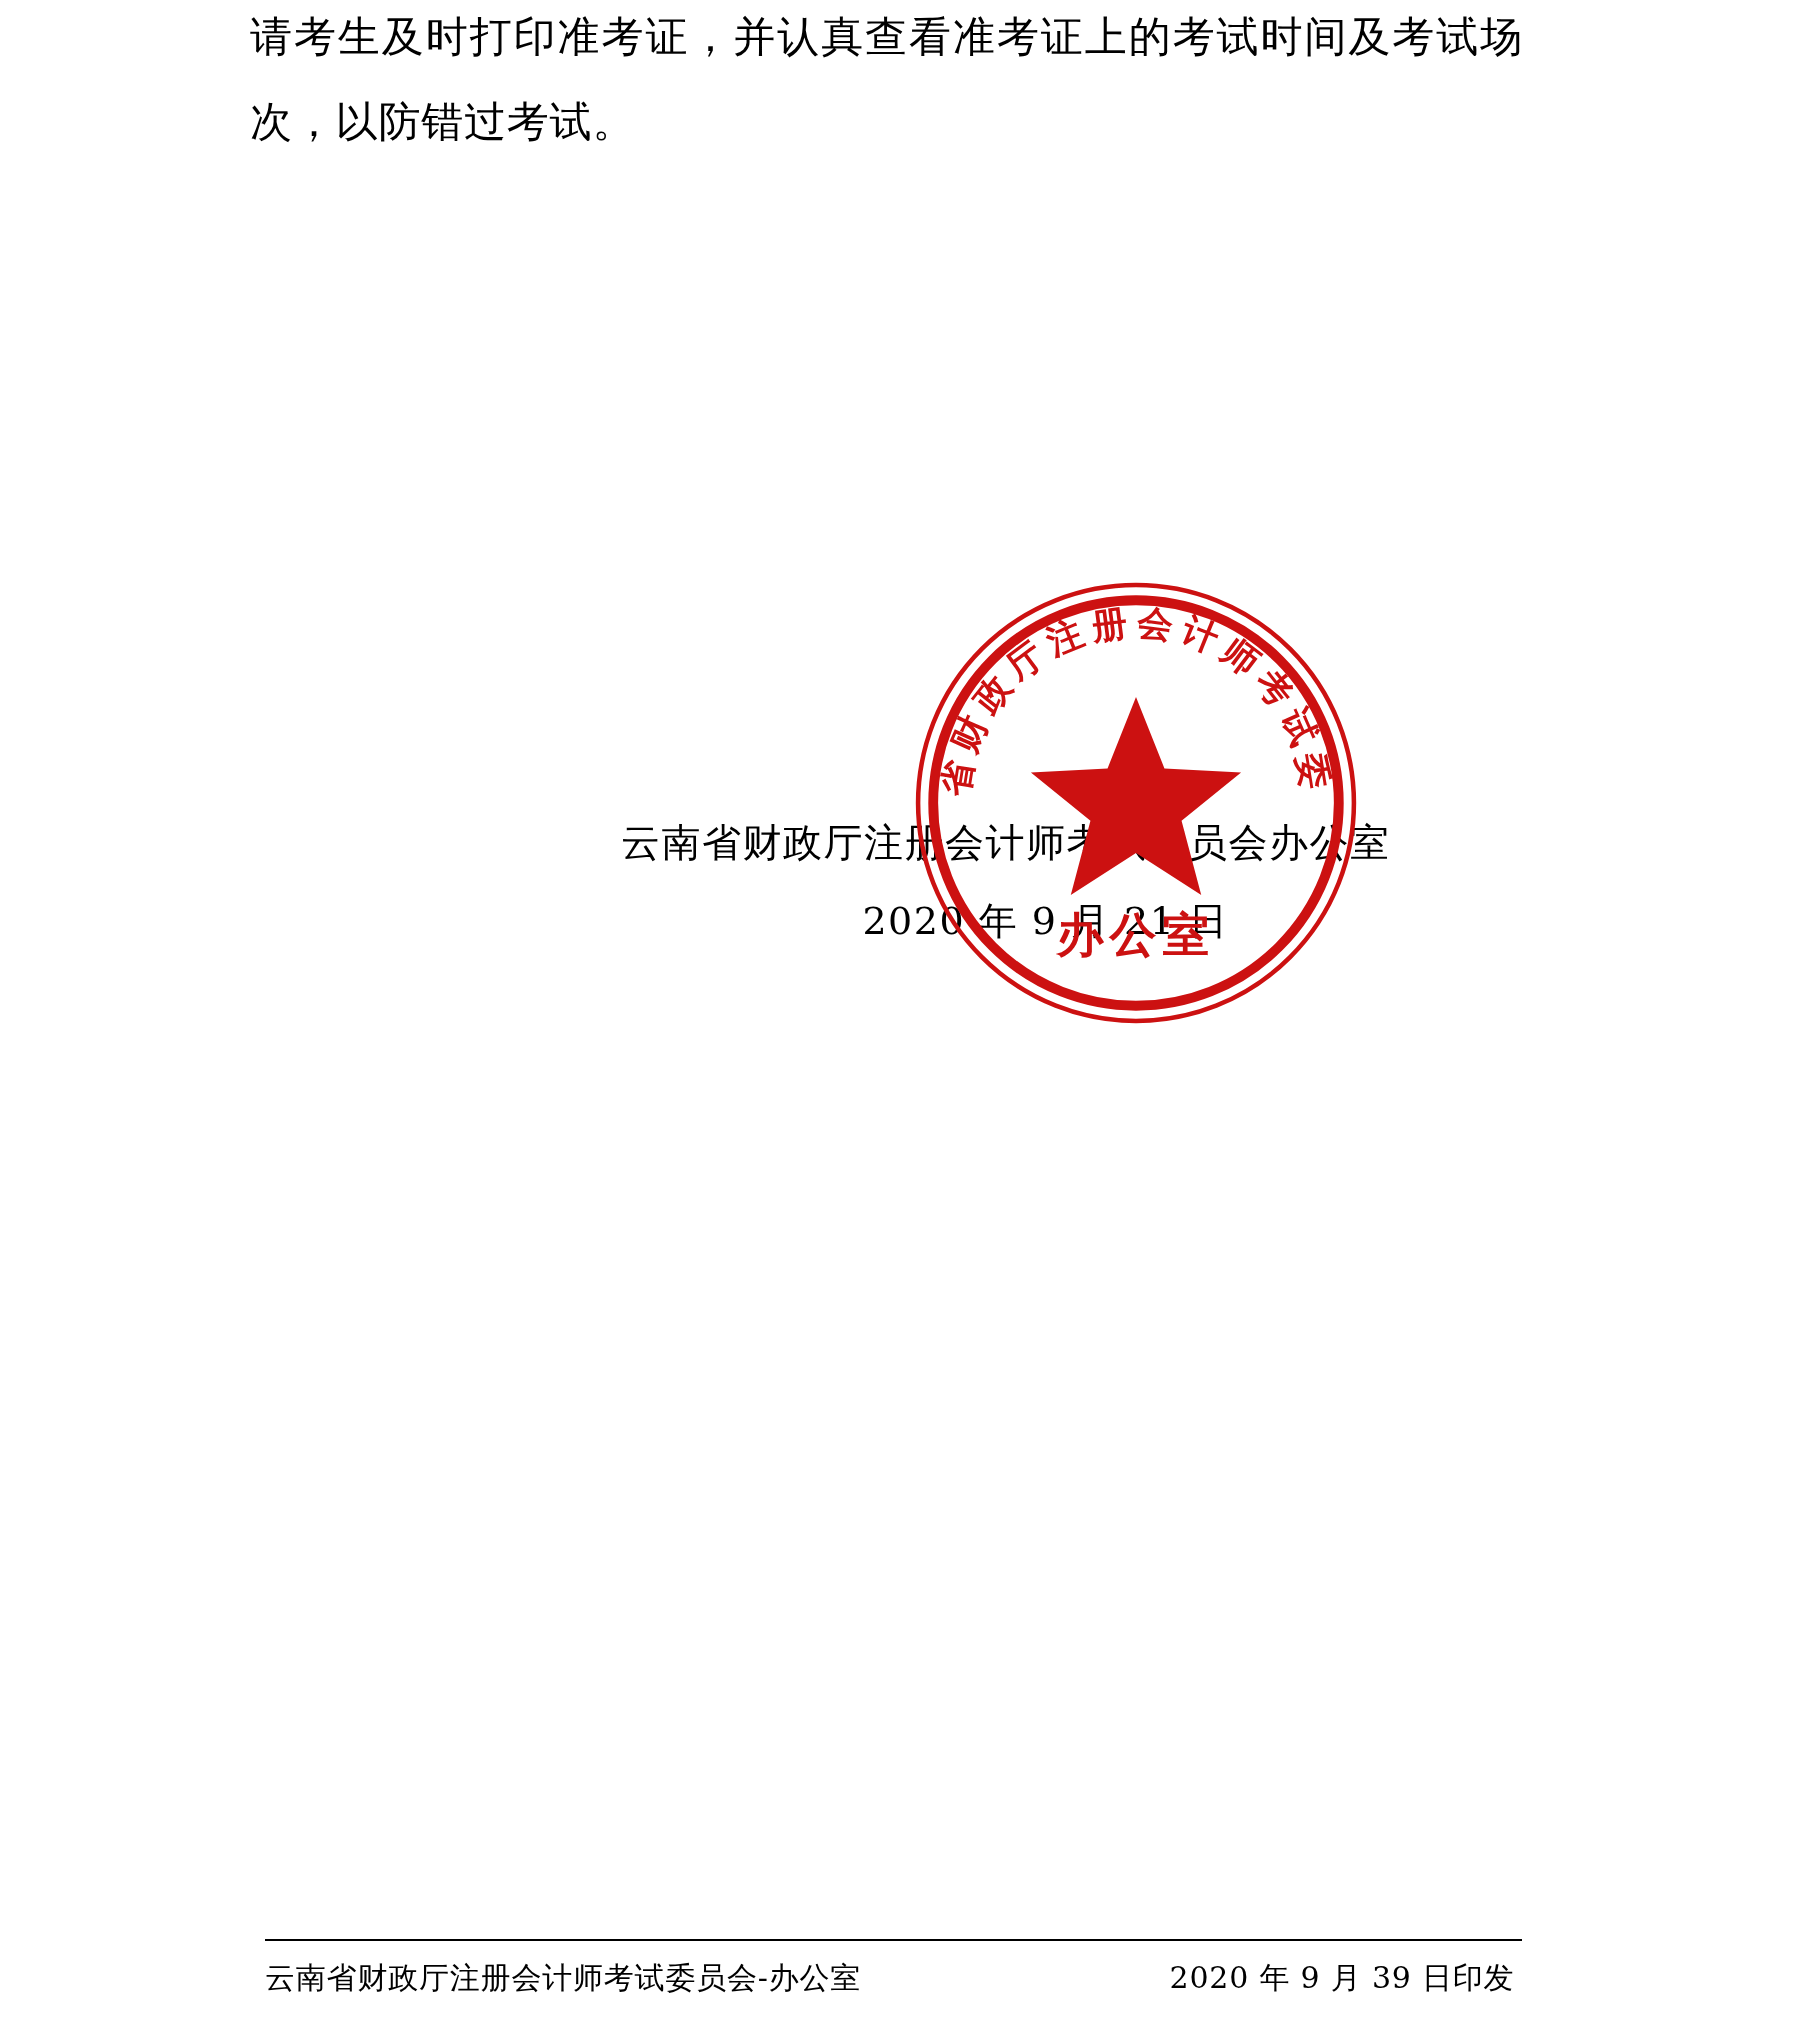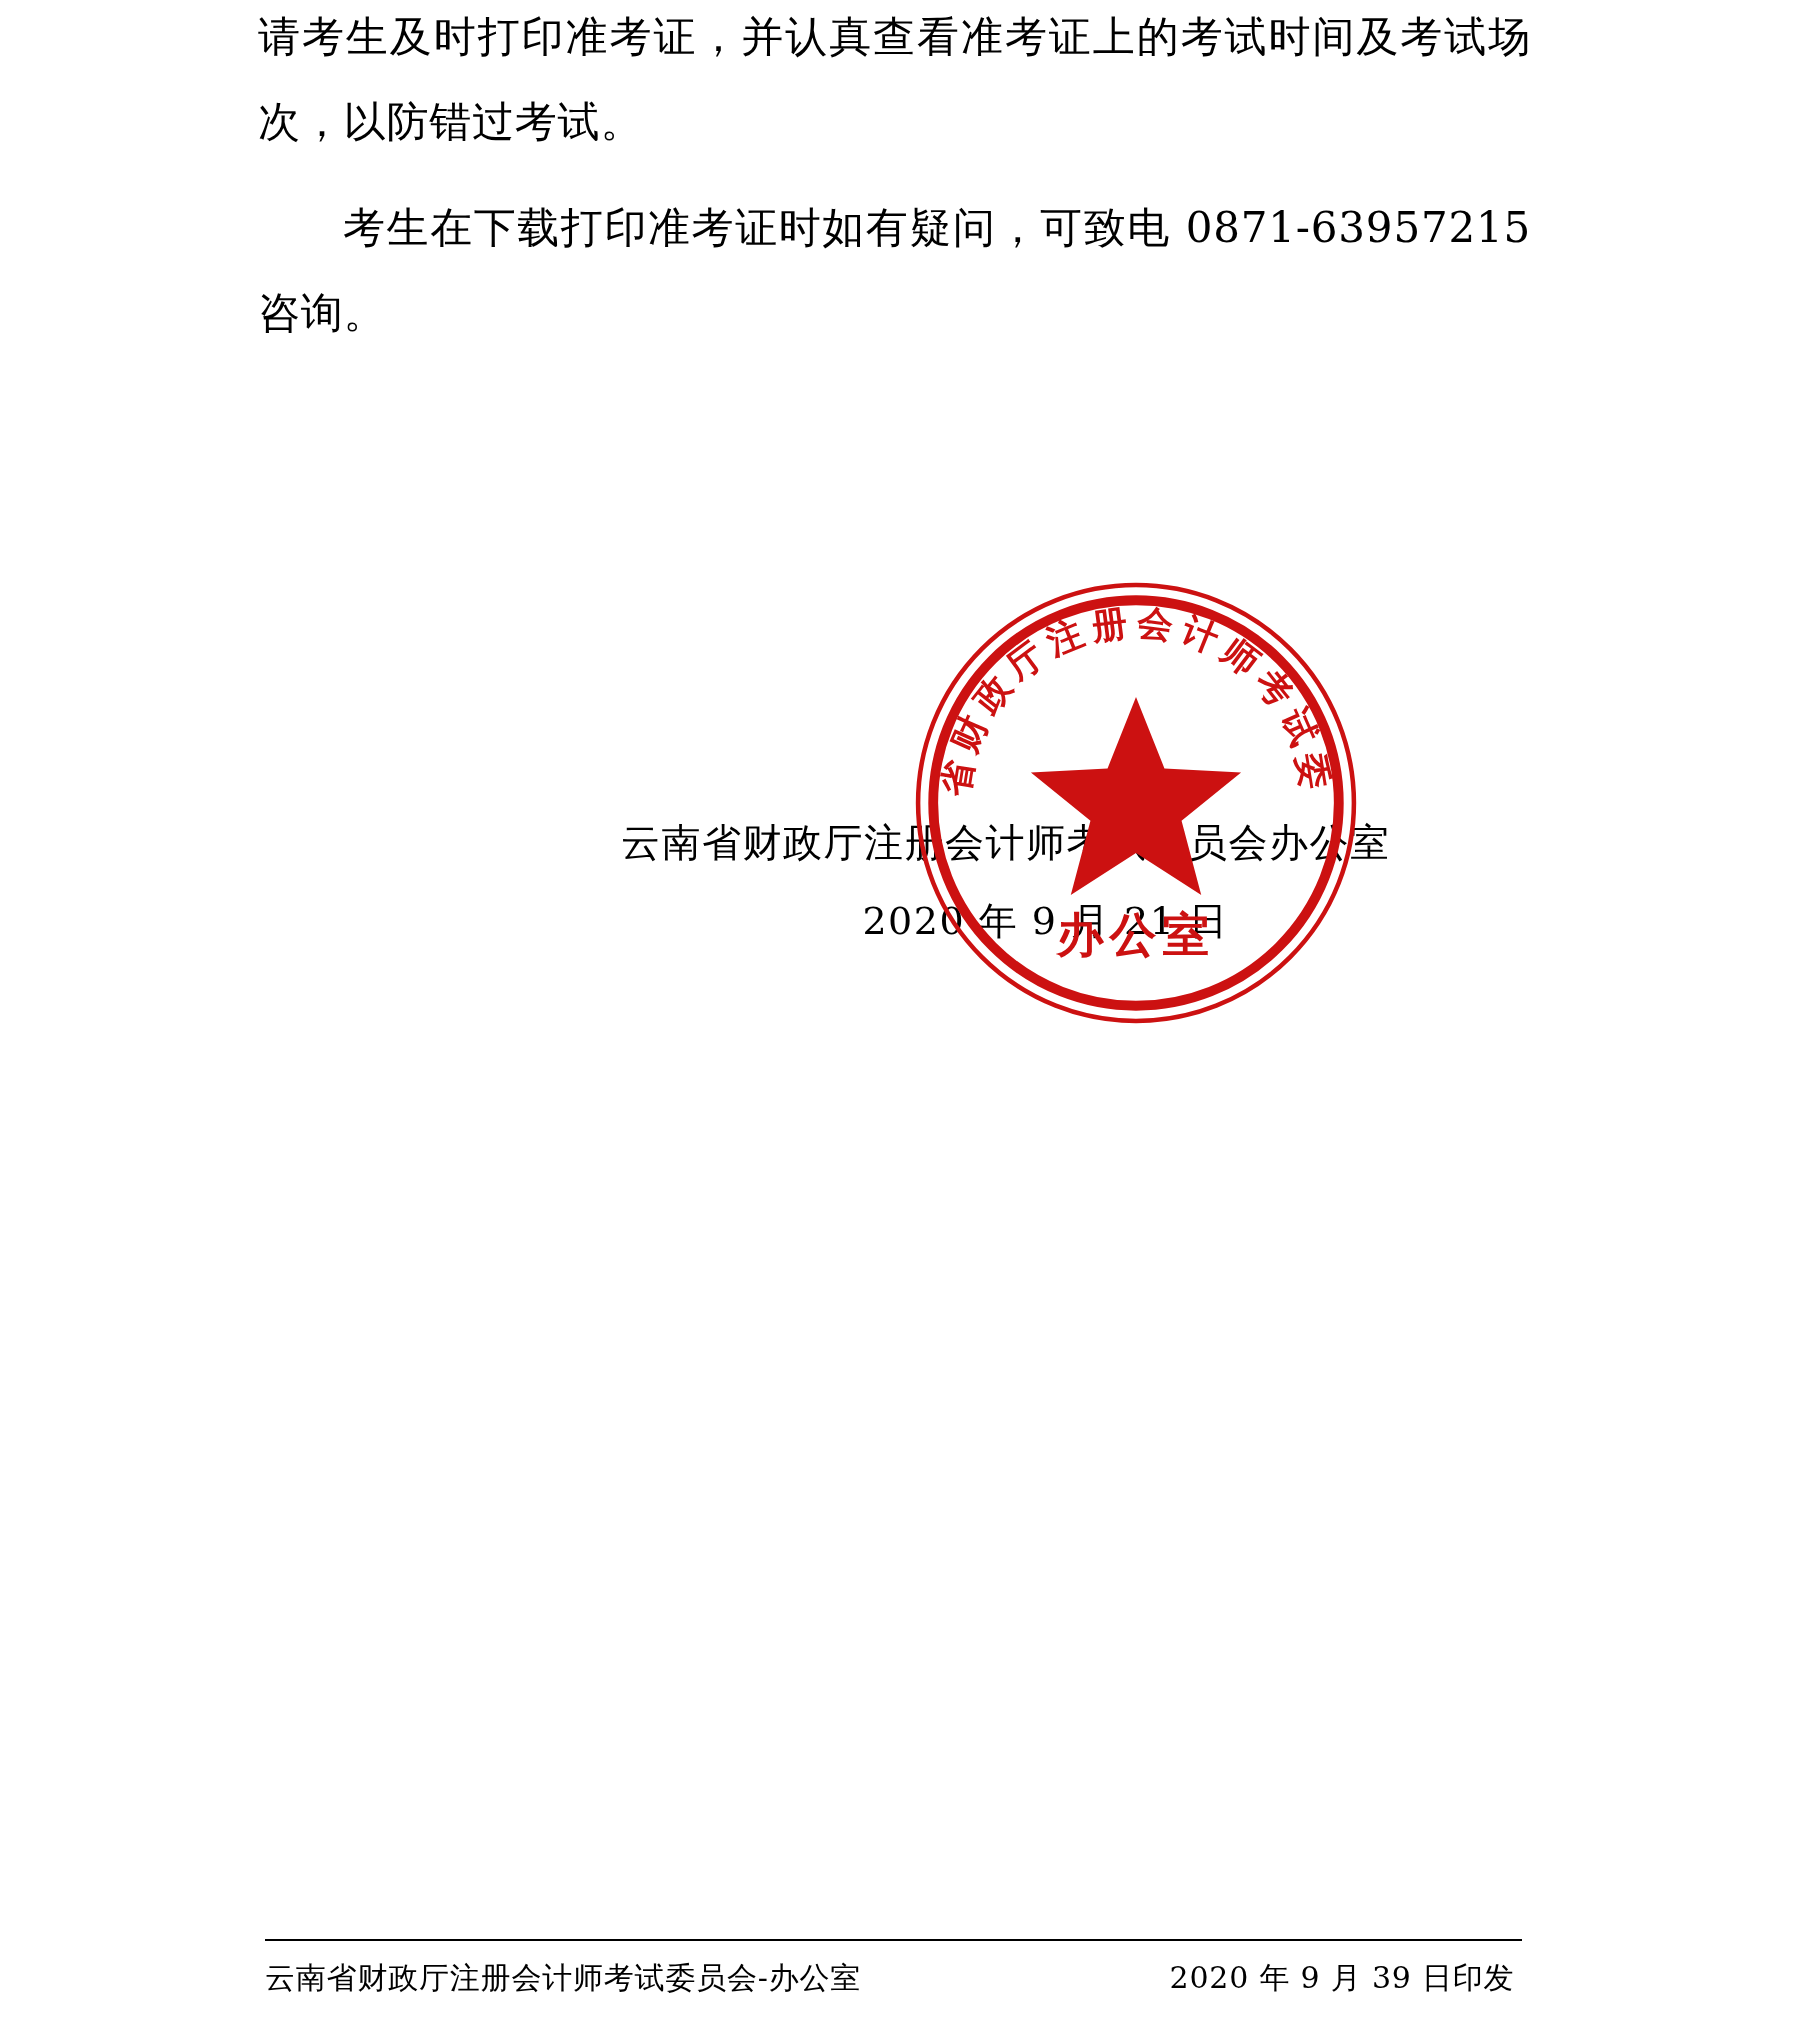--- a/index.html
+++ b/index.html
@@ -16,21 +16,21 @@
     overflow: hidden;
   }
   .page {
     position: absolute;
     left: 0; top: 0;
     width: 1803px;
     height: 2035px;
   }
   .body-text {
     position: absolute;
-    left: 258px;
+    left: 250px;
     top: 0px;
     width: 1273px;
   }
   .para {
     font-size: 42px;
     line-height: 85px;
     letter-spacing: 0.8px;
     text-align: justify;
     text-justify: inter-ideograph;
     margin: 0 0 0 0;
@@ -99,21 +99,20 @@
   .footer-left { white-space: nowrap; }
   .footer-right { white-space: nowrap; padding-right: 7.6px; }
 </style>
 </head>
 <body>
 
 <div class="page">
 
   <div class="body-text">
     <p class="para p1">请考生及时打印准考证，并认真查看准考证上的考试时间及考试场次，以防错过考试。</p>
-    <p class="para p3 indent">考生在下载打印准考证时如有疑问，可致电 0871-63957215 咨询。</p>
   </div>
 
   <div class="signature-block">
     <div class="sig-line">云南省财政厅注册会计师考试委员会办公室</div>
     <div class="sig-date">2020 年 9 月 21 日</div>
   </div>
 
   <div class="seal">
     <svg width="454" height="454" viewBox="0 0 600 600" xmlns="http://www.w3.org/2000/svg">
       <defs>

